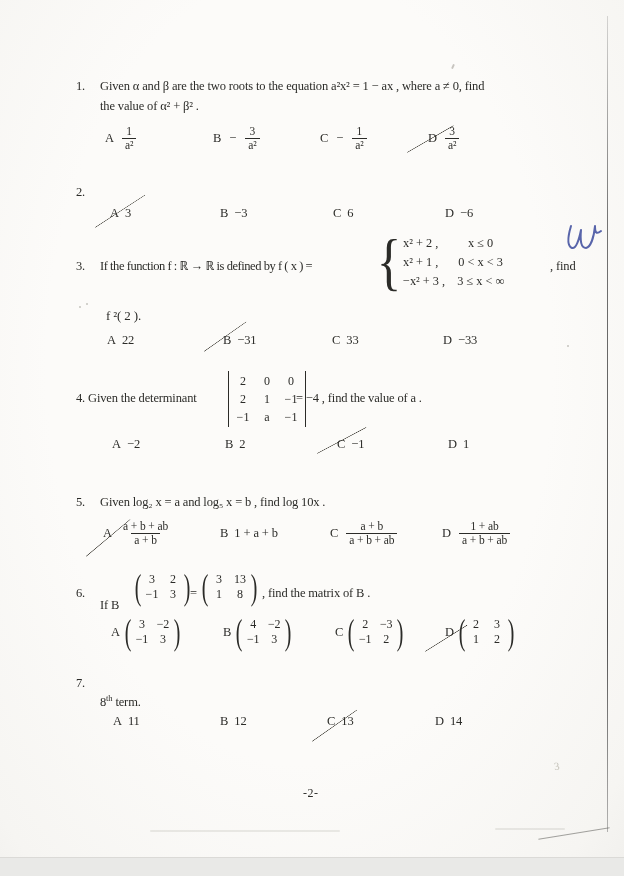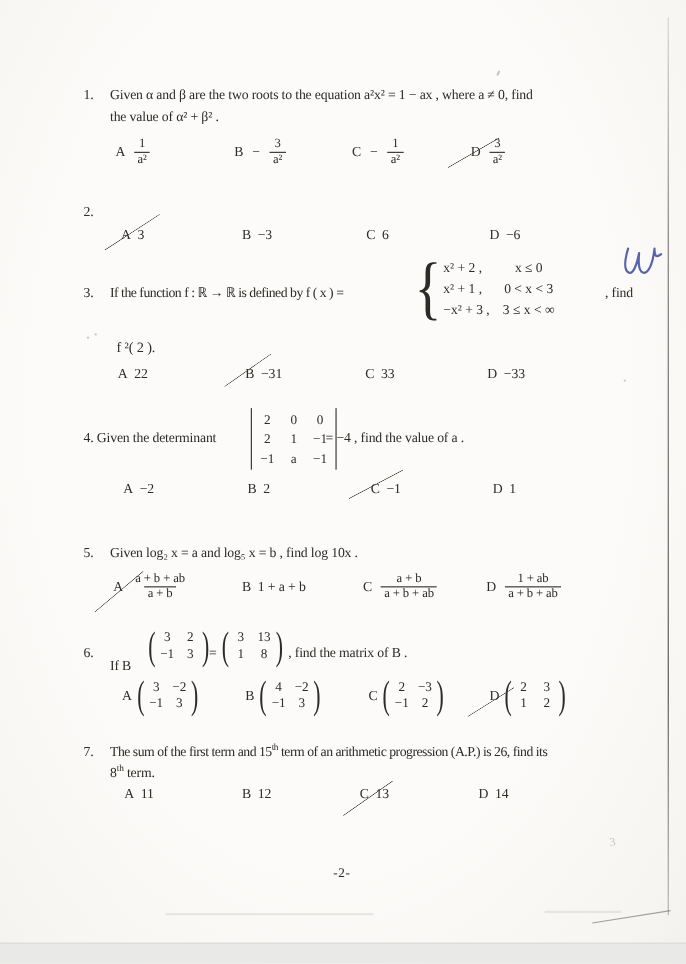--- a/index.html
+++ b/index.html
@@ -298,21 +298,20 @@
         <span>3</span>
         <span>1</span>
         <span>2</span>
       </span>
       <span class="paren">)</span>
     </span>
   </div>
   <div class="slash" style="left:425px;top:651px;width:50px;transform:rotate(-32deg)"></div>
 
   <div class="t" style="left:76px;top:676px">7.</div>
-  <div class="t tight" style="left:100px;top:676px"><span>The sum of the first term and 15</span><sup>th</sup><span> term of an arithmetic progression (A.P.) is 26, find its</span></div>
   <div class="t" style="left:100px;top:695px"><span>8</span><sup>th</sup><span> term.</span></div>
 
   <div class="opt plain" style="left:113px;top:714px">
     <span>A</span>
     <span>11</span>
   </div>
   <div class="opt plain" style="left:220px;top:714px">
     <span>B</span>
     <span>12</span>
   </div>

